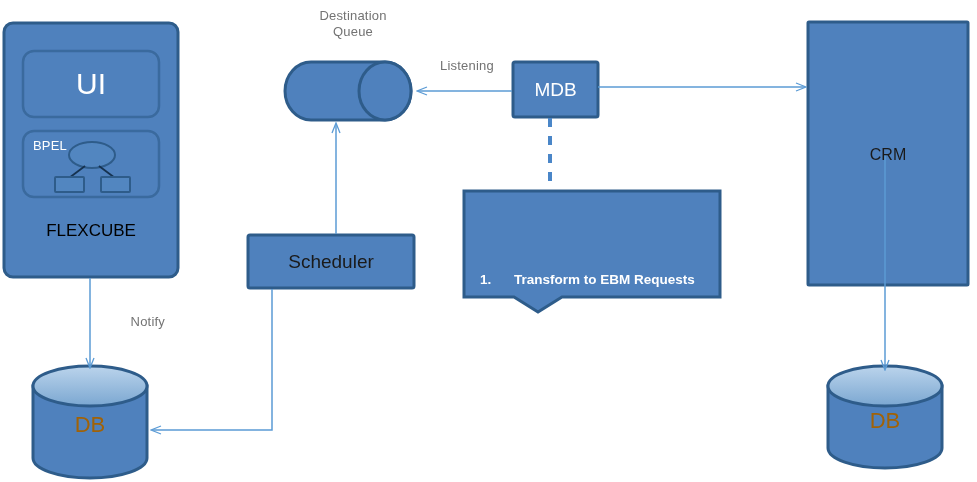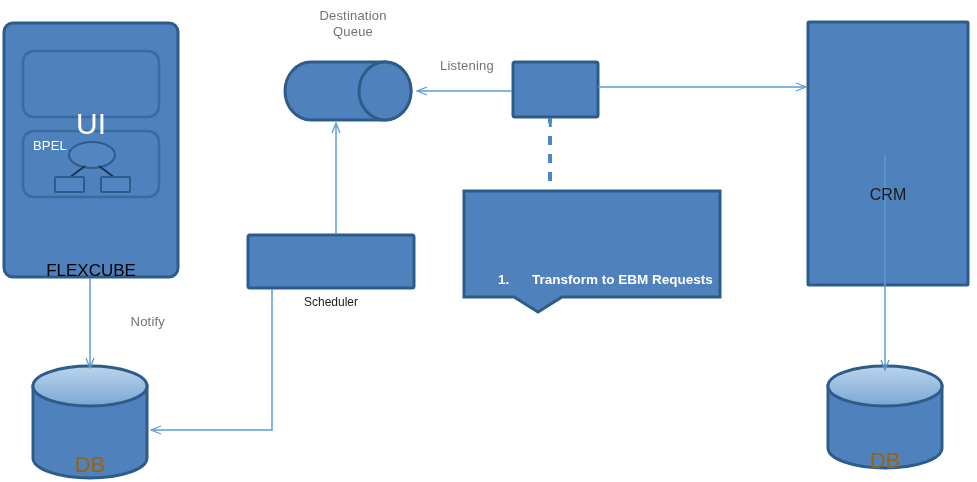--- a/index.html
+++ b/index.html
@@ -36,21 +36,20 @@
   .lbl-white {
     color: #ffffff;
   }
   .node-text {
     position: absolute;
     display: flex;
     align-items: center;
     justify-content: center;
     text-align: center;
     pointer-events: none;
-    margin-top: 40px;
   }
   #flexcube-label {
     font-size: 17px;
   }
   #ui-label {
     font-size: 30px;
     color: #ffffff;
   }
   #bpel-label {
     font-size: 13px;
@@ -58,21 +57,21 @@
   }
   #mdb-label {
     font-size: 19px;
     color: #ffffff;
   }
   #crm-label {
     font-size: 16px;
     color: #1a1a1a;
   }
   #scheduler-label {
-    font-size: 12px;
+    font-size: 19px;
     color: #1a1a1a;
   }
   .db-label {
     font-size: 22px;
     color: #a16207;
   }
   #dest-queue-label {
     font-size: 13px;
   }
   #listening-label, #ebm-label, #notify-label {
@@ -183,18 +182,18 @@
 
   <div class="node-text db-label" style="left:33px; top:408px; width:114px; height:34px;">DB</div>
 
   <div class="node-text db-label" style="left:828px; top:404px; width:114px; height:34px;">DB</div>
 
   <div class="lbl" id="listening-label" style="left:420px; top:58px; width:94px;">Listening</div>
 
 
   <div class="lbl" id="notify-label" style="left:95px; top:314px; width:70px; text-align:right;">Notify</div>
 
-  <div class="callout-list" style="left:498px; top:223px; width:240px;">
+  <div class="callout-list" style="left:480px; top:223px; width:240px;">
     <span class="callout-row"><span class="callout-num">1.</span><span>Transform to EBM Requests</span></span>
     <span class="callout-row"><span class="callout-num">2.</span><span>Call CRM web service Client</span></span>
   </div>
 
 </div>
 
 </body></html>

